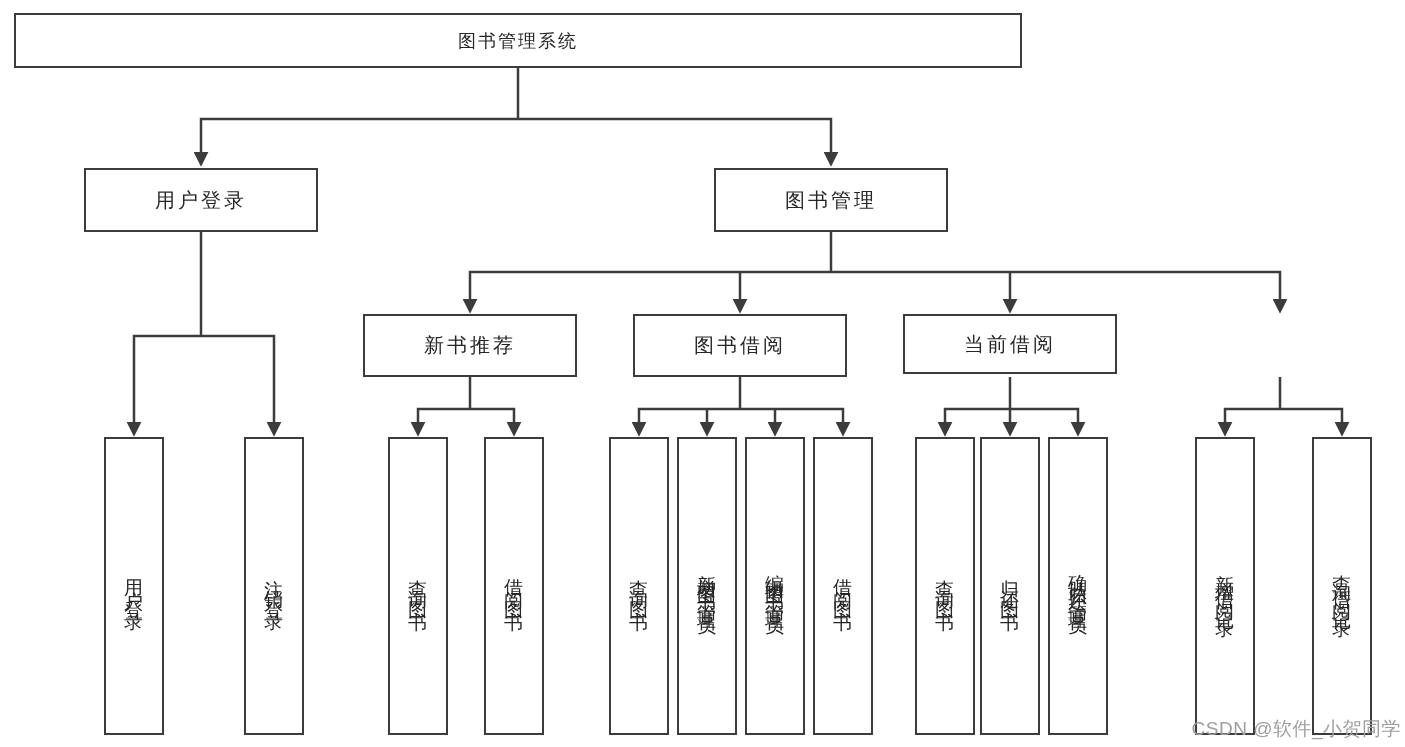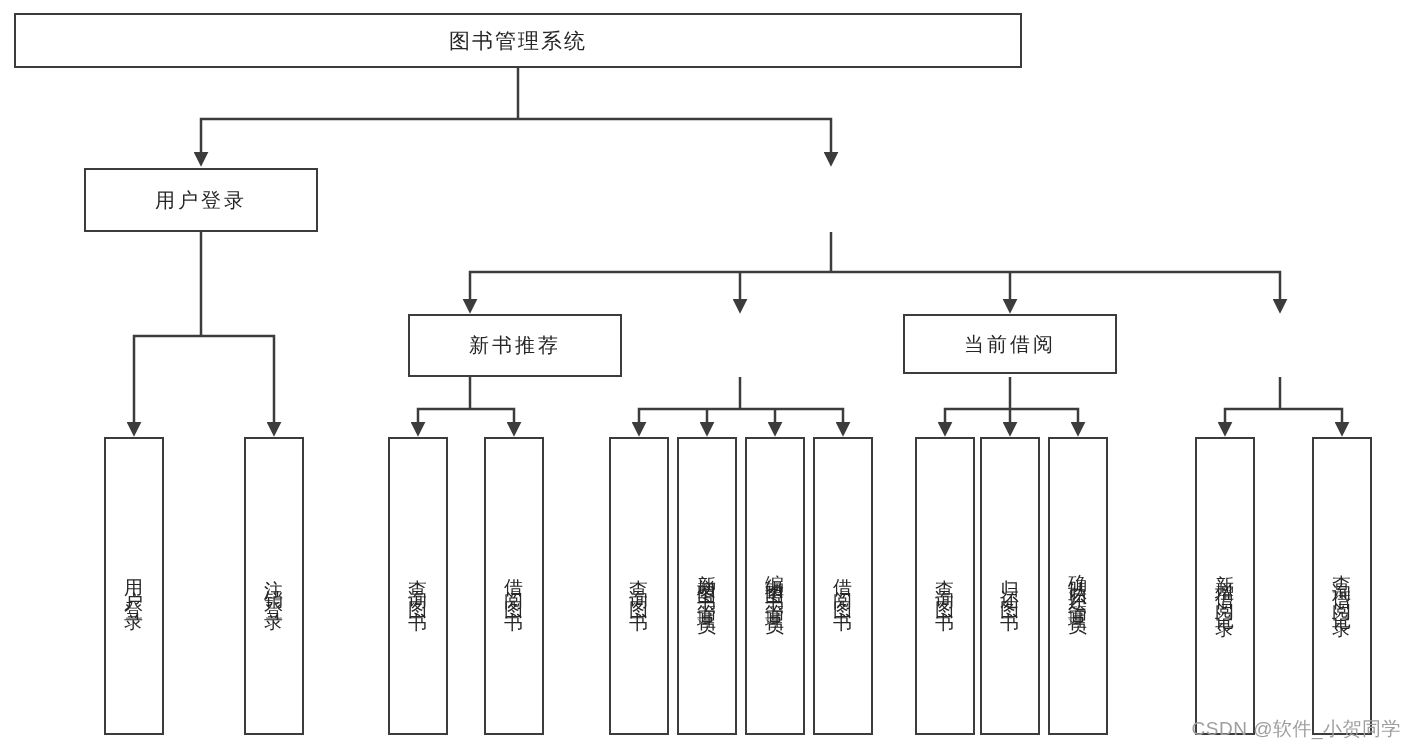--- a/index.html
+++ b/index.html
@@ -17,21 +17,21 @@
     background: #ffffff;
     border: 2.5px solid #3c3c3c;
     box-sizing: border-box;
     display: flex;
     align-items: center;
     justify-content: center;
     color: #262626;
     z-index: 2;
   }
   .hbox { font-size: 20px; letter-spacing: 3px; }
-  .hbox.root { font-size: 21px; letter-spacing: 2px; }
+  .hbox.root { font-size: 18px; letter-spacing: 2px; }
   .vbox { font-size: 19px; }
   .vtext {
     writing-mode: vertical-rl;
     text-orientation: upright;
     letter-spacing: 11px;
     line-height: 1;
     white-space: nowrap;
   }
   .watermark {
     position: absolute;
@@ -98,23 +98,29 @@
     </g>
   </svg>
 
   <div class="node hbox root" style="left:14px; top:13px; width:1008px; height:55px;">
     <span>图书管理系统</span>
   </div>
 
   <div class="node hbox" style="left:84px; top:168px; width:234px; height:64px;">
     <span>用户登录</span>
   </div>
+  <div class="node hbox" style="left:714px; top:168px; width:234px; height:64px;">
+    <span>图书管理</span>
+  </div>
 
-  <div class="node hbox" style="left:363px; top:314px; width:214px; height:63px;margin-left:45px;">
+  <div class="node hbox" style="left:363px; top:314px; width:214px; height:63px;">
     <span>新书推荐</span>
+  </div>
+  <div class="node hbox" style="left:633px; top:314px; width:214px; height:63px;">
+    <span>图书借阅</span>
   </div>
   <div class="node hbox" style="left:903px; top:314px; width:214px; height:60px;">
     <span>当前借阅</span>
   </div>
 
   <div class="node vbox" style="left:104px; top:437px; width:60px; height:298px;">
     <span class="vtext">用户登录</span>
   </div>
   <div class="node vbox" style="left:244px; top:437px; width:60px; height:298px;">
     <span class="vtext">注销登录</span>

